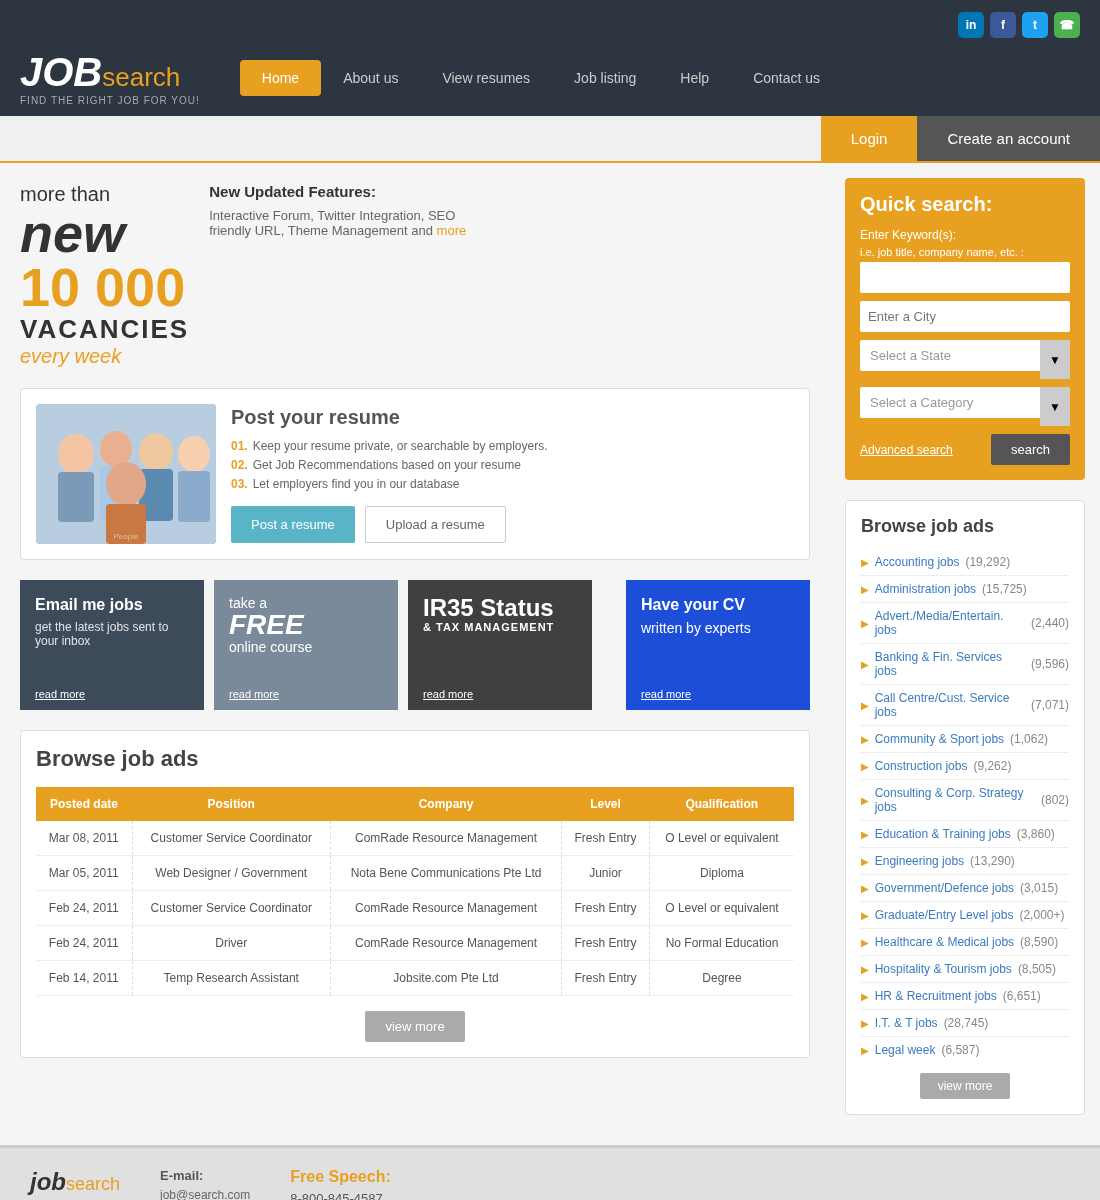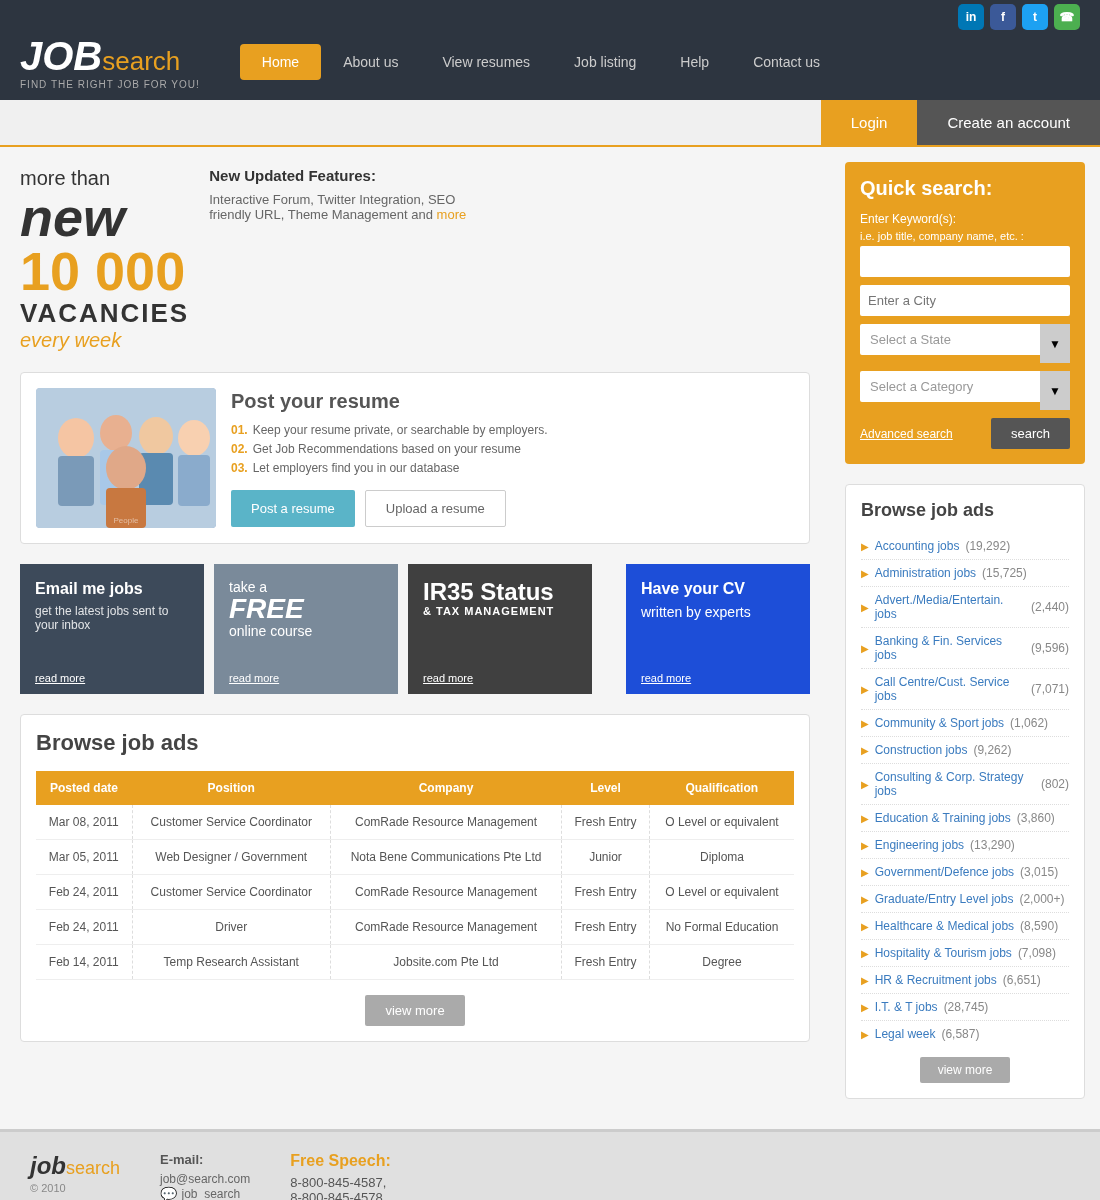--- a/index.html
+++ b/index.html
@@ -1,19 +1,19 @@
 <!DOCTYPE html>
 <html><head>
   <meta charset="utf-8">
   <style>
     * { margin: 0; padding: 0; box-sizing: border-box; }
     body { font-family: Arial, sans-serif; font-size: 13px; background: #e8e8e8; width: 1100px; }
 
     
-    .header-top { background: #2d3540; padding: 4px 20px; display: flex; justify-content: flex-end; align-items: center; gap: 6px; }
+    .header-top { background: #2d3540; padding: 12px 20px; display: flex; justify-content: flex-end; align-items: center; gap: 6px; }
     .social-icon { width: 26px; height: 26px; border-radius: 5px; display: inline-flex; align-items: center; justify-content: center; font-weight: bold; font-size: 12px; color: white; cursor: pointer; }
     .social-in { background: #0077b5; }
     .social-fb { background: #3b5998; }
     .social-tw { background: #1da1f2; }
     .social-ph { background: #4caf50; }
 
     .header-nav { background: #2d3540; padding: 0 20px 10px 20px; display: flex; align-items: center; }
     .logo { margin-right: 40px; }
     .logo-tagline { font-size: 10px; color: #aaa; letter-spacing: 1px; }
 
@@ -363,21 +363,21 @@
       <span class="cat-count">(2,000+)</span>
     </div>
           <div class="job-category">
       <span class="cat-icon">▶</span>
       <span class="cat-name">Healthcare &amp; Medical jobs</span>
       <span class="cat-count">(8,590)</span>
     </div>
           <div class="job-category">
       <span class="cat-icon">▶</span>
       <span class="cat-name">Hospitality &amp; Tourism jobs</span>
-      <span class="cat-count">(7,098)</span>
+      <span class="cat-count">(8,505)</span>
     </div>
           <div class="job-category">
       <span class="cat-icon">▶</span>
       <span class="cat-name">HR &amp; Recruitment jobs</span>
       <span class="cat-count">(6,651)</span>
     </div>
           <div class="job-category">
       <span class="cat-icon">▶</span>
       <span class="cat-name">I.T. &amp; T jobs</span>
       <span class="cat-count">(28,745)</span>

